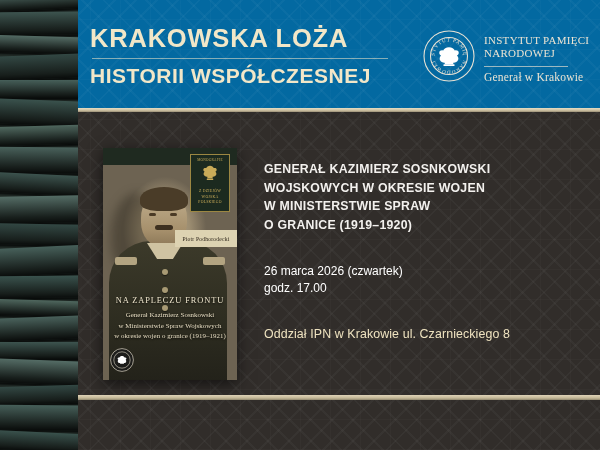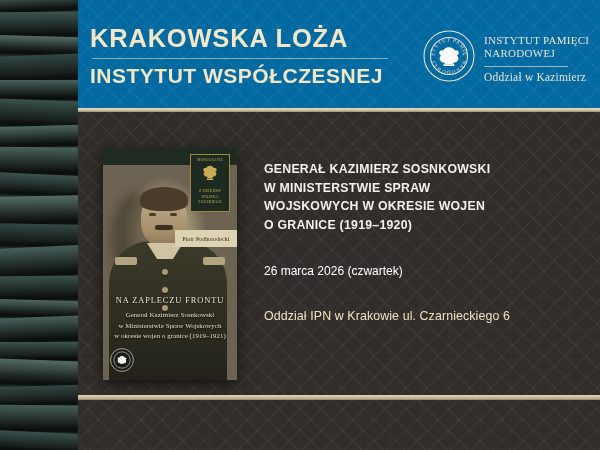--- a/index.html
+++ b/index.html
@@ -360,21 +360,21 @@
 <body>
 
 <div id="poster">
 
   <div class="header">
     <div class="pattern"></div>
 
     <div class="header-inner">
       <div class="brand-title">KRAKOWSKA LOŻA</div>
       <div class="brand-rule"></div>
-      <div class="brand-subtitle">INSTYTUT WSPÓŁCZESNEJ</div>
+      <div class="brand-subtitle">HISTORII WSPÓŁCZESNEJ</div>
     </div>
 
     <div class="ipn-logo">
       <svg class="ipn-seal" viewBox="0 0 52 52">
         <circle cx="26" cy="26" r="25" fill="none" stroke="#e8e2d4" stroke-width="1.1"></circle>
         <circle cx="26" cy="26" r="18.5" fill="none" stroke="#e8e2d4" stroke-width="1.1"></circle>
         <path id="arcTop" d="M 26 26 m -14.5 0 a 14.5 14.5 0 1 1 29 0" fill="none"></path>
         <path id="arcBot" d="M 26 26 m 14.8 0 a 14.8 14.8 0 1 1 -29.6 0" fill="none"></path>
         <text fill="#e8e2d4" font-family="Liberation Serif, serif" font-size="5.1" letter-spacing="0.75">
           <textPath href="#arcTop" startOffset="50%" text-anchor="middle">INSTYTUT PAMIĘCI</textPath>
@@ -390,21 +390,21 @@
                    C-9.8,-1.8 -10.8,-3 -10.4,-4.6 C-10,-6.2 -8.4,-7 -6.2,-6.4
                    C-5.4,-8.4 -3.2,-10 0,-10 Z"></path>
           <rect x="-6" y="8.4" width="12" height="1.9" rx="0.5"></rect>
         </g>
       </svg>
 
       <div class="ipn-text">
         <div class="ipn-name">INSTYTUT PAMIĘCI</div>
         <div class="ipn-name">NARODOWEJ</div>
         <div class="ipn-divider"></div>
-        <div class="ipn-branch">Oddział w Kazimierz</div>
+        <div class="ipn-branch">Generał w Krakowie</div>
       </div>
     </div>
   </div>
 
   <div class="header-rule"></div>
 
   <div class="body-area">
     <div class="pattern"></div>
   </div>
 
@@ -468,29 +468,30 @@
                  C-6.6,6.8 -8.4,6 -9.4,4.4 C-10.6,2.6 -10.2,0.4 -8.6,-1.2
                  C-9.8,-1.8 -10.8,-3 -10.4,-4.6 C-10,-6.2 -8.4,-7 -6.2,-6.4
                  C-5.4,-8.4 -3.2,-10 0,-10 Z"></path>
       </g>
     </svg>
   </div>
 
   <div class="info">
 
     <div class="event-subtitle">GENERAŁ KAZIMIERZ SOSNKOWSKI</div>
+    <div class="event-subtitle">WOJSKOWYCH W OKRESIE WOJEN</div>
     <div class="event-subtitle">W MINISTERSTWIE SPRAW</div>
-    <div class="event-subtitle">WOJSKOWYCH W OKRESIE WOJEN</div>
     <div class="event-subtitle">O GRANICE (1919–1920)</div>
 
     <div class="event-when">
       <div>26 marca 2026 (czwartek)</div>
-    </div>
-
-    <div class="event-place">Oddział IPN w Krakowie ul. Czarnieckiego 6</div>
+      <div>godz. 17.00</div>
+    </div>
+
+    <div class="event-place">Oddział IPN w Krakowie ul. Czarnieckiego 8</div>
   </div>
 
   <div class="bookstack">
       <div class="book" style="top: -6px; height: 16px; transform: rotate(-2.75deg); background: linear-gradient(rgb(74, 98, 92) 0%, rgba(0, 0, 0, 0.3) 78%, rgba(0, 0, 0, 0.72) 100%);"></div>
       <div class="book" style="top: 11.5px; height: 23px; transform: rotate(-0.55deg); background: linear-gradient(rgb(61, 84, 79) 0%, rgba(0, 0, 0, 0.3) 78%, rgba(0, 0, 0, 0.72) 100%);"></div>
       <div class="book" style="top: 36px; height: 17px; transform: rotate(1.65deg); background: linear-gradient(rgb(85, 109, 102) 0%, rgba(0, 0, 0, 0.3) 78%, rgba(0, 0, 0, 0.72) 100%);"></div>
       <div class="book" style="top: 54.5px; height: 24px; transform: rotate(-2.2deg); background: linear-gradient(rgb(51, 72, 68) 0%, rgba(0, 0, 0, 0.3) 78%, rgba(0, 0, 0, 0.72) 100%);"></div>
       <div class="book" style="top: 80px; height: 18px; transform: rotate(0deg); background: linear-gradient(rgb(71, 96, 90) 0%, rgba(0, 0, 0, 0.3) 78%, rgba(0, 0, 0, 0.72) 100%);"></div>
       <div class="book" style="top: 99.5px; height: 25px; transform: rotate(2.2deg); background: linear-gradient(rgb(58, 82, 77) 0%, rgba(0, 0, 0, 0.3) 78%, rgba(0, 0, 0, 0.72) 100%);"></div>
       <div class="book" style="top: 126px; height: 19px; transform: rotate(-1.65deg); background: linear-gradient(rgb(80, 104, 95) 0%, rgba(0, 0, 0, 0.3) 78%, rgba(0, 0, 0, 0.72) 100%);"></div>

